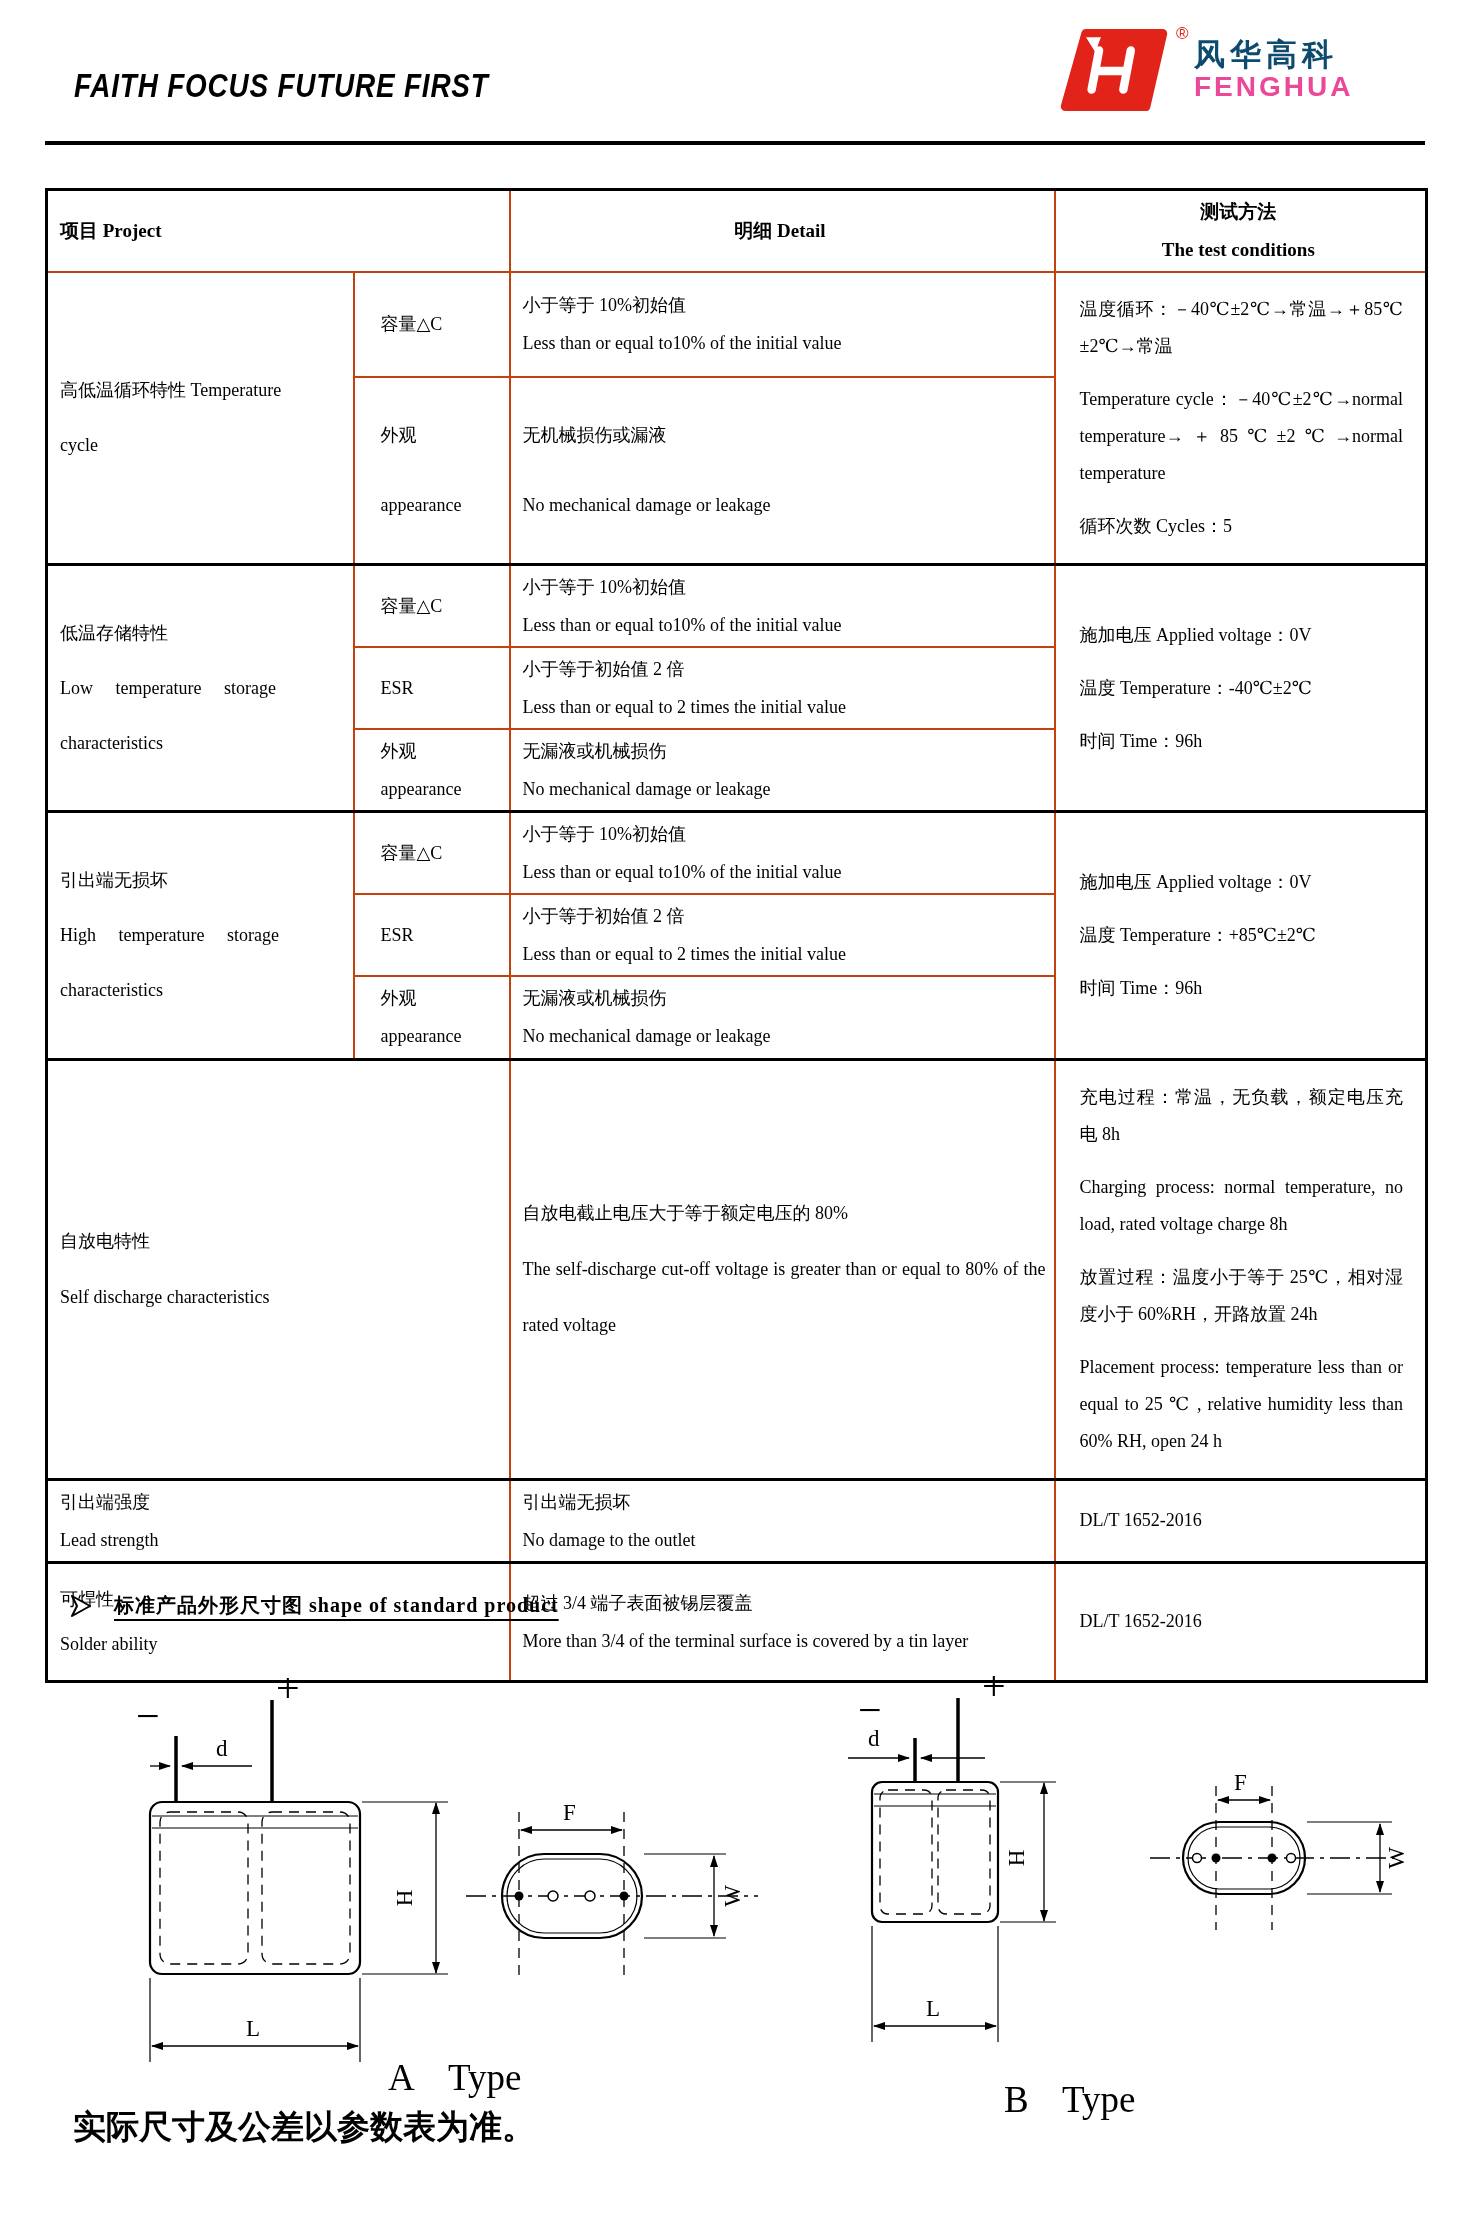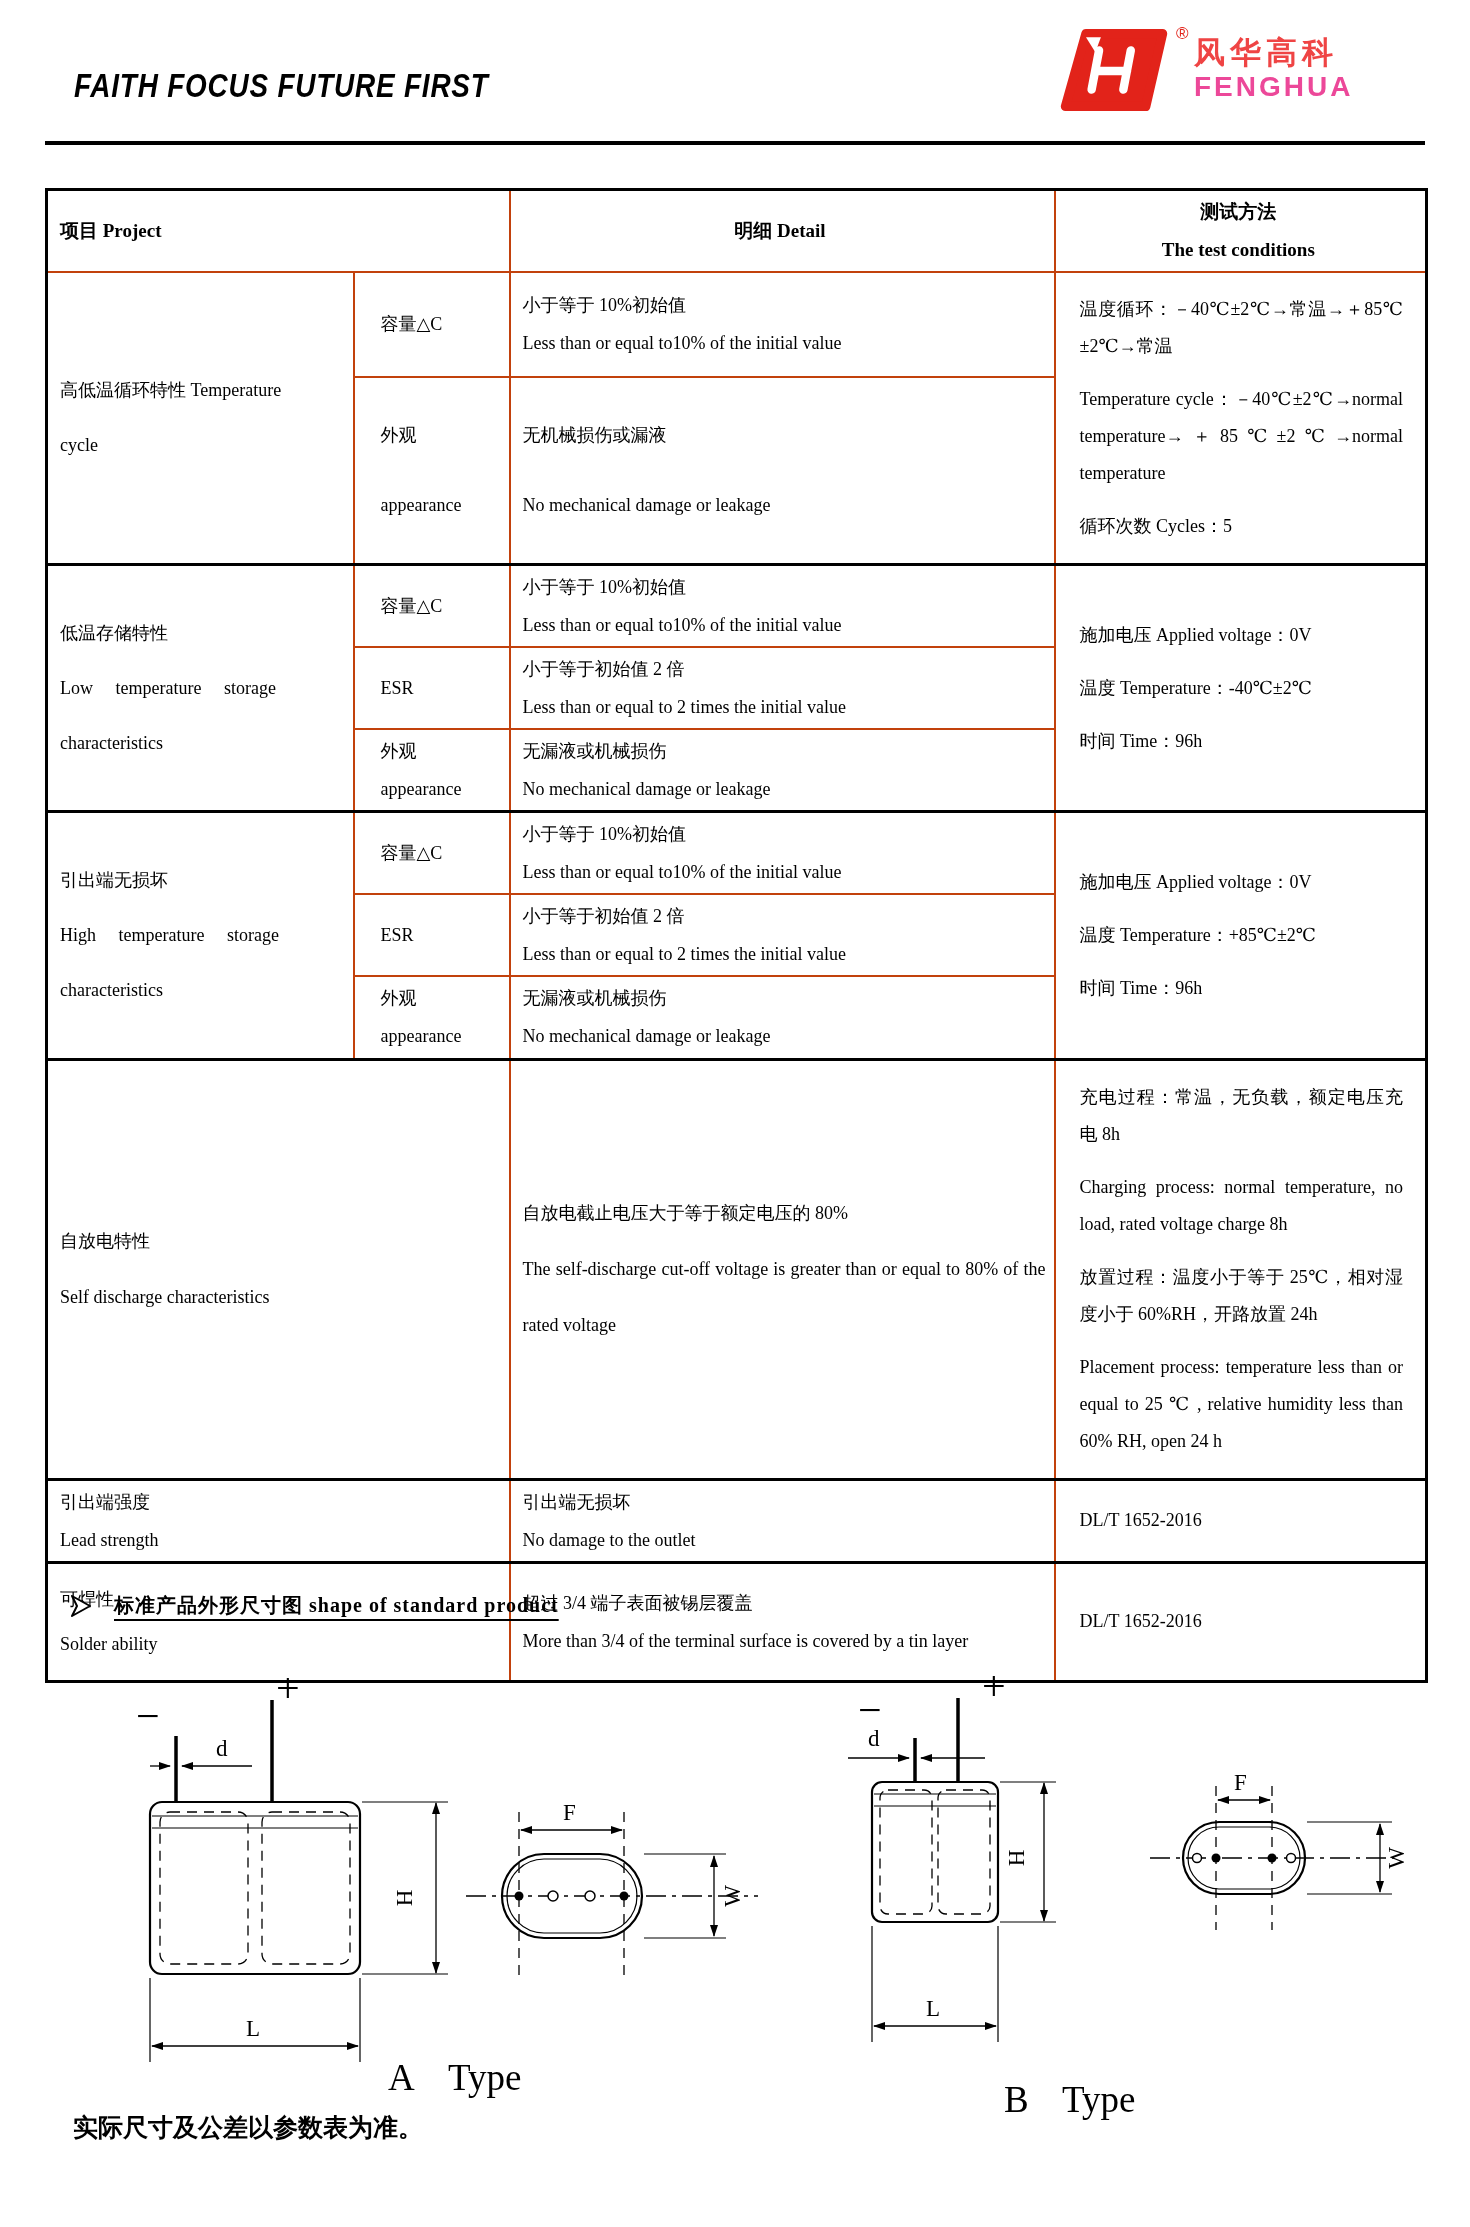--- a/index.html
+++ b/index.html
@@ -10,22 +10,22 @@
   .slogan-cn{position:absolute;left:76px;top:26px;font-size:37px;font-weight:bold;font-style:italic;
              letter-spacing:5px;white-space:nowrap;}
   .slogan-en{position:absolute;left:74px;top:66px;font-size:34px;font-weight:bold;font-style:italic;
              font-family:"Liberation Sans","DejaVu Sans",sans-serif;transform:scaleX(.82);
              transform-origin:left top;white-space:nowrap;letter-spacing:1px;}
   .logo{position:absolute;left:1058px;top:28px;display:flex;align-items:center;gap:10px;}
   .logo-mark{position:relative;width:112px;height:84px;}
   .logo-reg{position:absolute;left:118px;top:-4px;font-size:17px;color:#e2231a;
             font-family:"Liberation Sans",sans-serif;}
   .logo-text{display:flex;flex-direction:column;line-height:1.05;margin-left:14px;}
-  .logo-cn{font-size:31px;font-weight:bold;color:#ef4444;letter-spacing:5px;
-           font-family:Liberation Mono, monospace;}
+  .logo-cn{font-size:31px;font-weight:bold;color:#0c4a6e;letter-spacing:5px;
+           font-family:Liberation Serif, serif;}
   .logo-en{font-size:28px;font-weight:bold;color:#ec4899;letter-spacing:3px;
            font-family:"Liberation Sans","DejaVu Sans",sans-serif;}
   .header-rule{position:absolute;left:45px;top:141px;width:1380px;height:4px;background:#000;}
 
   
   table.spec{position:absolute;left:45px;top:188px;width:1380px;border-collapse:collapse;
              table-layout:fixed;border:3px solid #000;}
   .spec td{border:2px solid #c2410c;vertical-align:middle;font-size:18px;line-height:38px;
            padding:2px 8px 2px 12px;}
   .spec tr.tk td{border-top:3px solid #000;}
@@ -52,21 +52,21 @@
   .dash{stroke:#000;stroke-width:1.3;fill:none;stroke-dasharray:10 7;}
   .dashdot{stroke:#000;stroke-width:1.3;fill:none;stroke-dasharray:20 6 4 6;}
   .bodyline{stroke:#000;stroke-width:2.2;fill:none;}
   .thin{stroke:#000;stroke-width:1.2;fill:none;}
   .lead{stroke:#000;stroke-width:3.5;fill:none;}
   .dimtxt{font-family:"Liberation Serif","DejaVu Serif",serif;font-size:23px;fill:#000;}
   .poltxt{font-family:"Liberation Serif","DejaVu Serif",serif;font-size:42px;fill:#000;}
   .typetxt{font-family:"Liberation Serif","DejaVu Serif",serif;font-size:37px;fill:#000;}
 
   
-  .footer{position:absolute;left:73px;top:2104px;font-weight:bold;font-size:25px;line-height:47px;}
+  .footer{position:absolute;left:73px;top:2104px;font-weight:bold;font-size:33px;line-height:47px;}
 </style>
 </head>
 <body>
 
 <div class="page">
 
   <div class="slogan-en">FAITH FOCUS FUTURE FIRST</div>
 
   <div class="logo">
     <div class="logo-mark">

